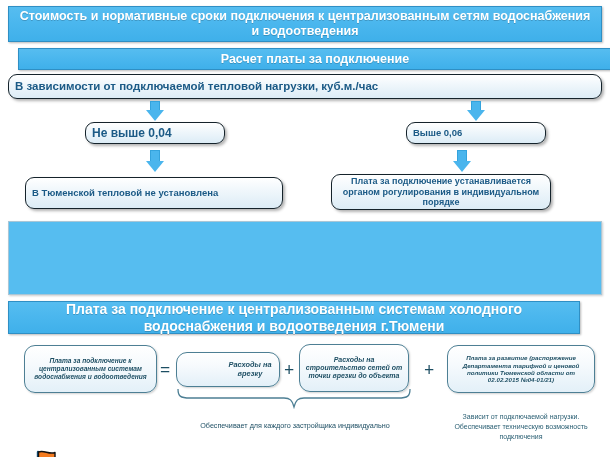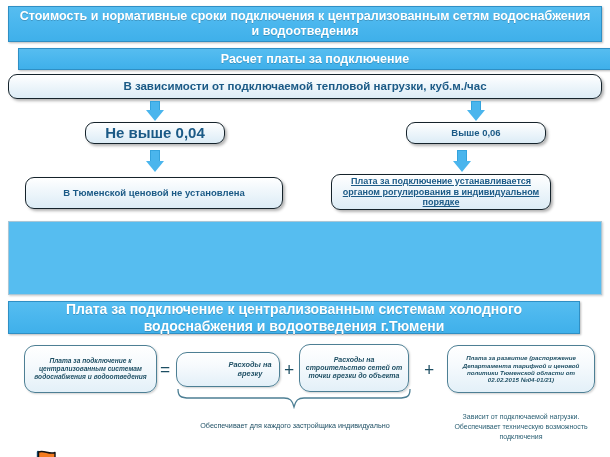--- a/index.html
+++ b/index.html
@@ -41,30 +41,29 @@
   
   .rbox {
     background: linear-gradient(to bottom, #ffffff 0%, #f2f8fc 35%, #dcecf6 100%);
     border: 1.6px solid #15232b;
     border-radius: 9px;
     color: #1b5a86;
     font-weight: bold;
     text-align: center;
     display: flex;
     align-items: center;
-    justify-content: center;
     line-height: 1.22;
     box-shadow: 2px 2px 3px rgba(0,0,0,0.30);
     padding: 2px 6px;
   }
   #dependency-box { left: 8px;  top: 74px;  width: 594px; height: 25px; font-size: 11.5px; }
-  #low-load-box   { left: 85px; top: 122px; width: 140px; height: 22px; font-size: 15px; }
+  #low-load-box   { left: 85px; top: 122px; width: 140px; height: 22px; font-size: 12px; }
   #high-load-box  { left: 406px;top: 122px; width: 140px; height: 22px; font-size: 9.5px; }
   #not-set-box    { left: 25px; top: 177px; width: 258px; height: 32px; font-size: 9.5px; }
-  #individual-box { left: 331px;top: 174px; width: 220px; height: 36px; font-size: 9px; text-decoration: underline; }
+  #individual-box { left: 331px;top: 174px; width: 220px; height: 36px; font-size: 9px; }
   .arrow-wrap { position: absolute; }
   .arrow-stem {
     position: absolute;
     background: #4ab5ed;
     border: 1px solid #34a3dd;
     box-sizing: border-box;
   }
   .arrow-head {
     position: absolute;
     width: 0; height: 0;
@@ -169,21 +168,21 @@
 <div class="arrow-wrap" style="left:145px; top:150px; width:20px; height:24px;">
   <div class="arrow-stem" style="left:5px; top:0px; width:10px; height:13px;"></div>
   <div class="arrow-head" style="left:1px; top:11px;"></div>
 </div>
 <div class="arrow-wrap" style="left:452px; top:150px; width:20px; height:24px;">
   <div class="arrow-stem" style="left:5px; top:0px; width:10px; height:13px;"></div>
   <div class="arrow-head" style="left:1px; top:11px;"></div>
 </div>
 
 <div class="abs rbox" id="not-set-box">
-  <span>В Тюменской ценовой не установлена</span>
+  <span>В Тюменской тепловой не установлена</span>
 </div>
 <div class="abs rbox" id="individual-box">
   <span>Плата за подключение устанавливается органом рогулирования в индивидуальном порядке</span>
 </div>
 
 <div class="abs" id="blue-panel">
   <svg class="abs" id="flag-icon" viewBox="0 0 30 28">
     <path d="M5 3 L5 26" stroke="#12507a" stroke-width="2.4" fill="none" stroke-linecap="round"></path>
     <path d="M5.5 3 C11 0.5, 16 6, 22 3.5 L22 12.5 C16 15.5, 11 10, 5.5 12.5 Z" fill="#f47b20" stroke="#111111" stroke-width="1.4" stroke-linejoin="round"></path>
   </svg>

